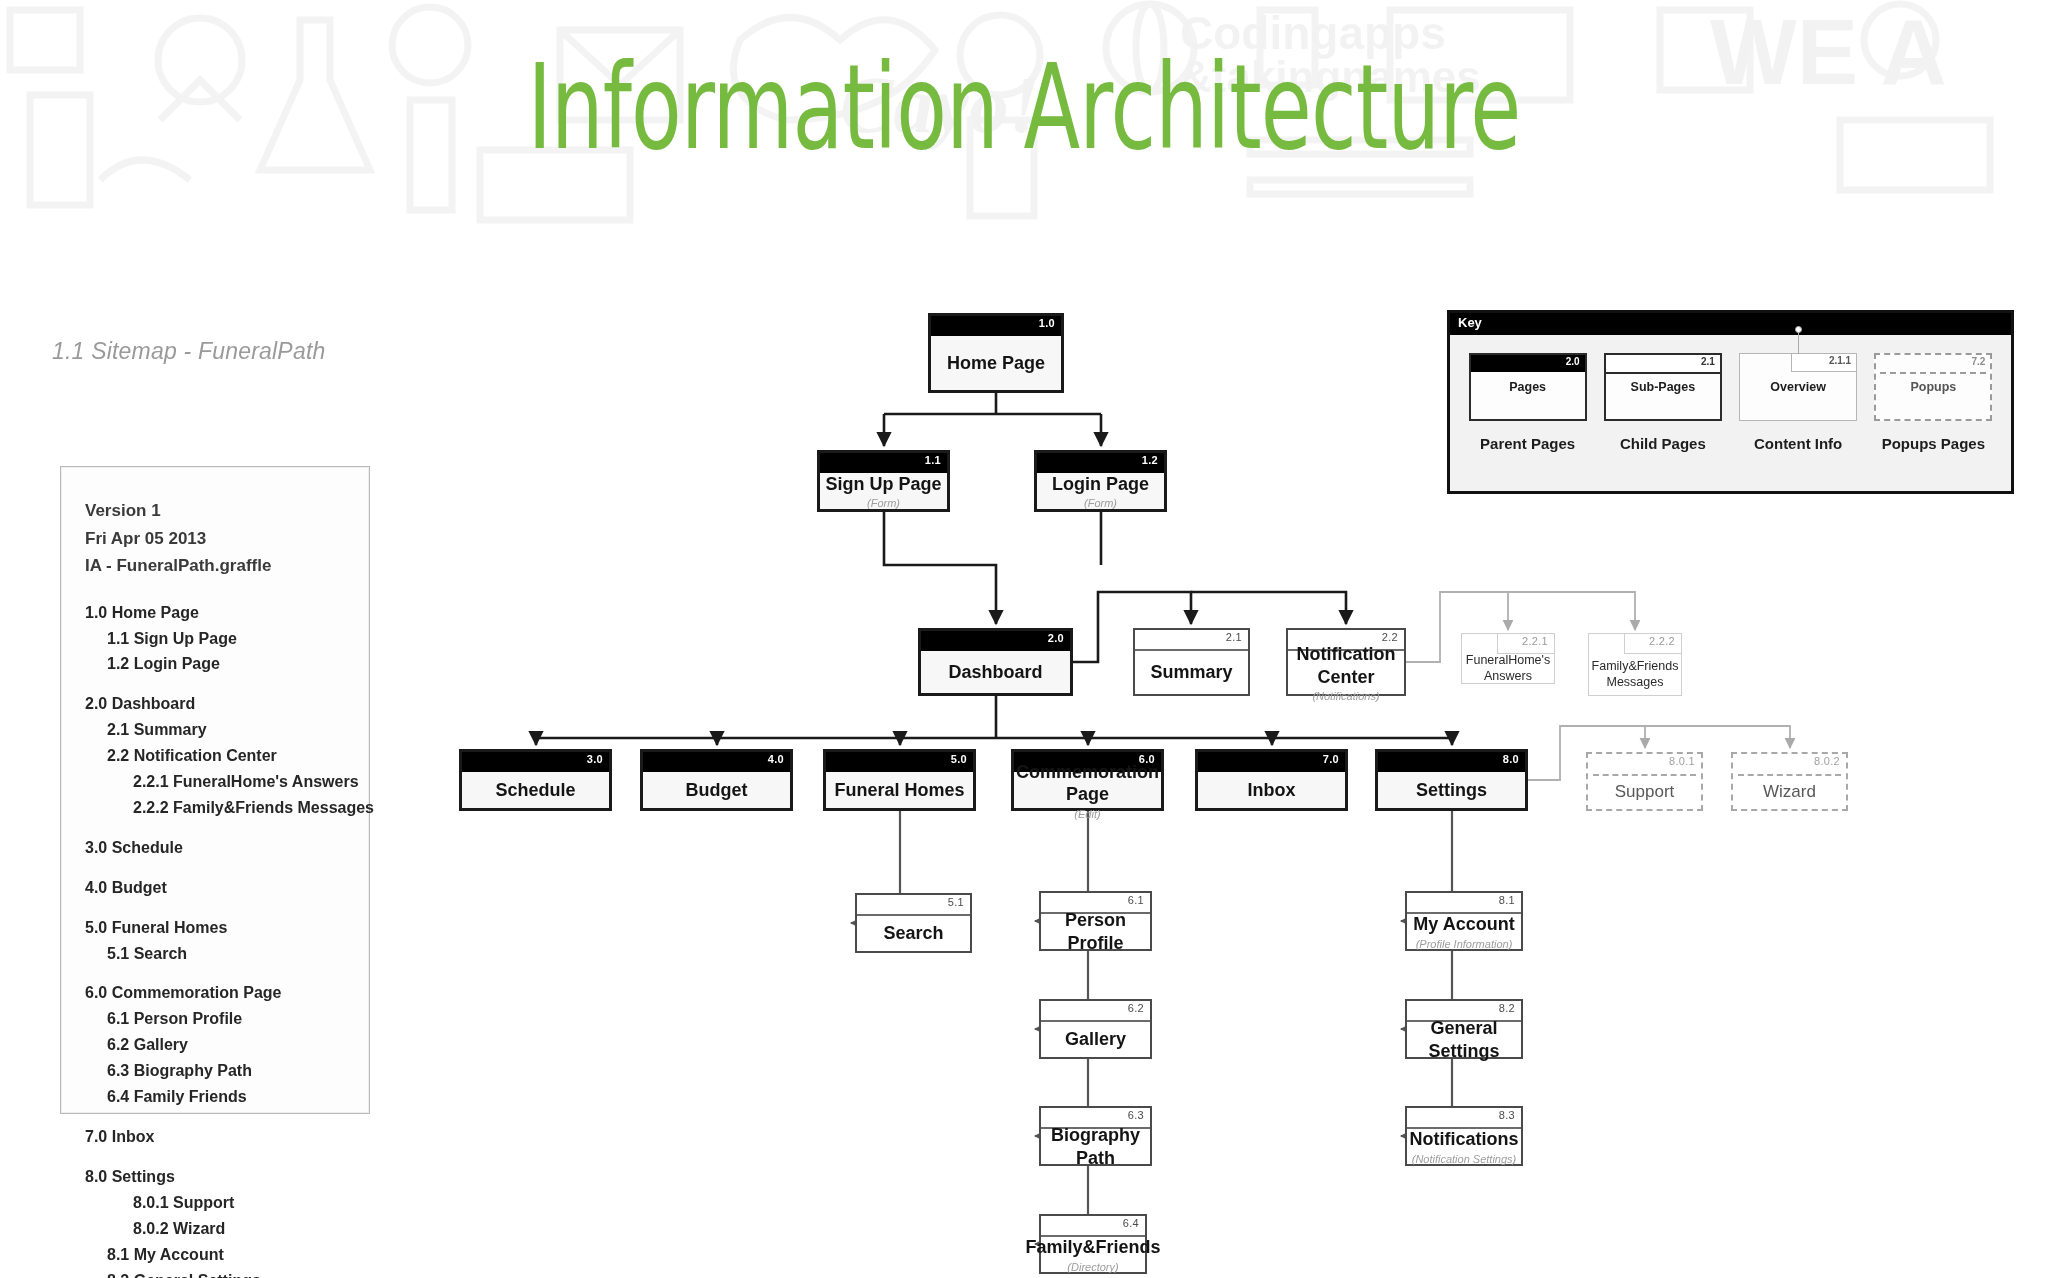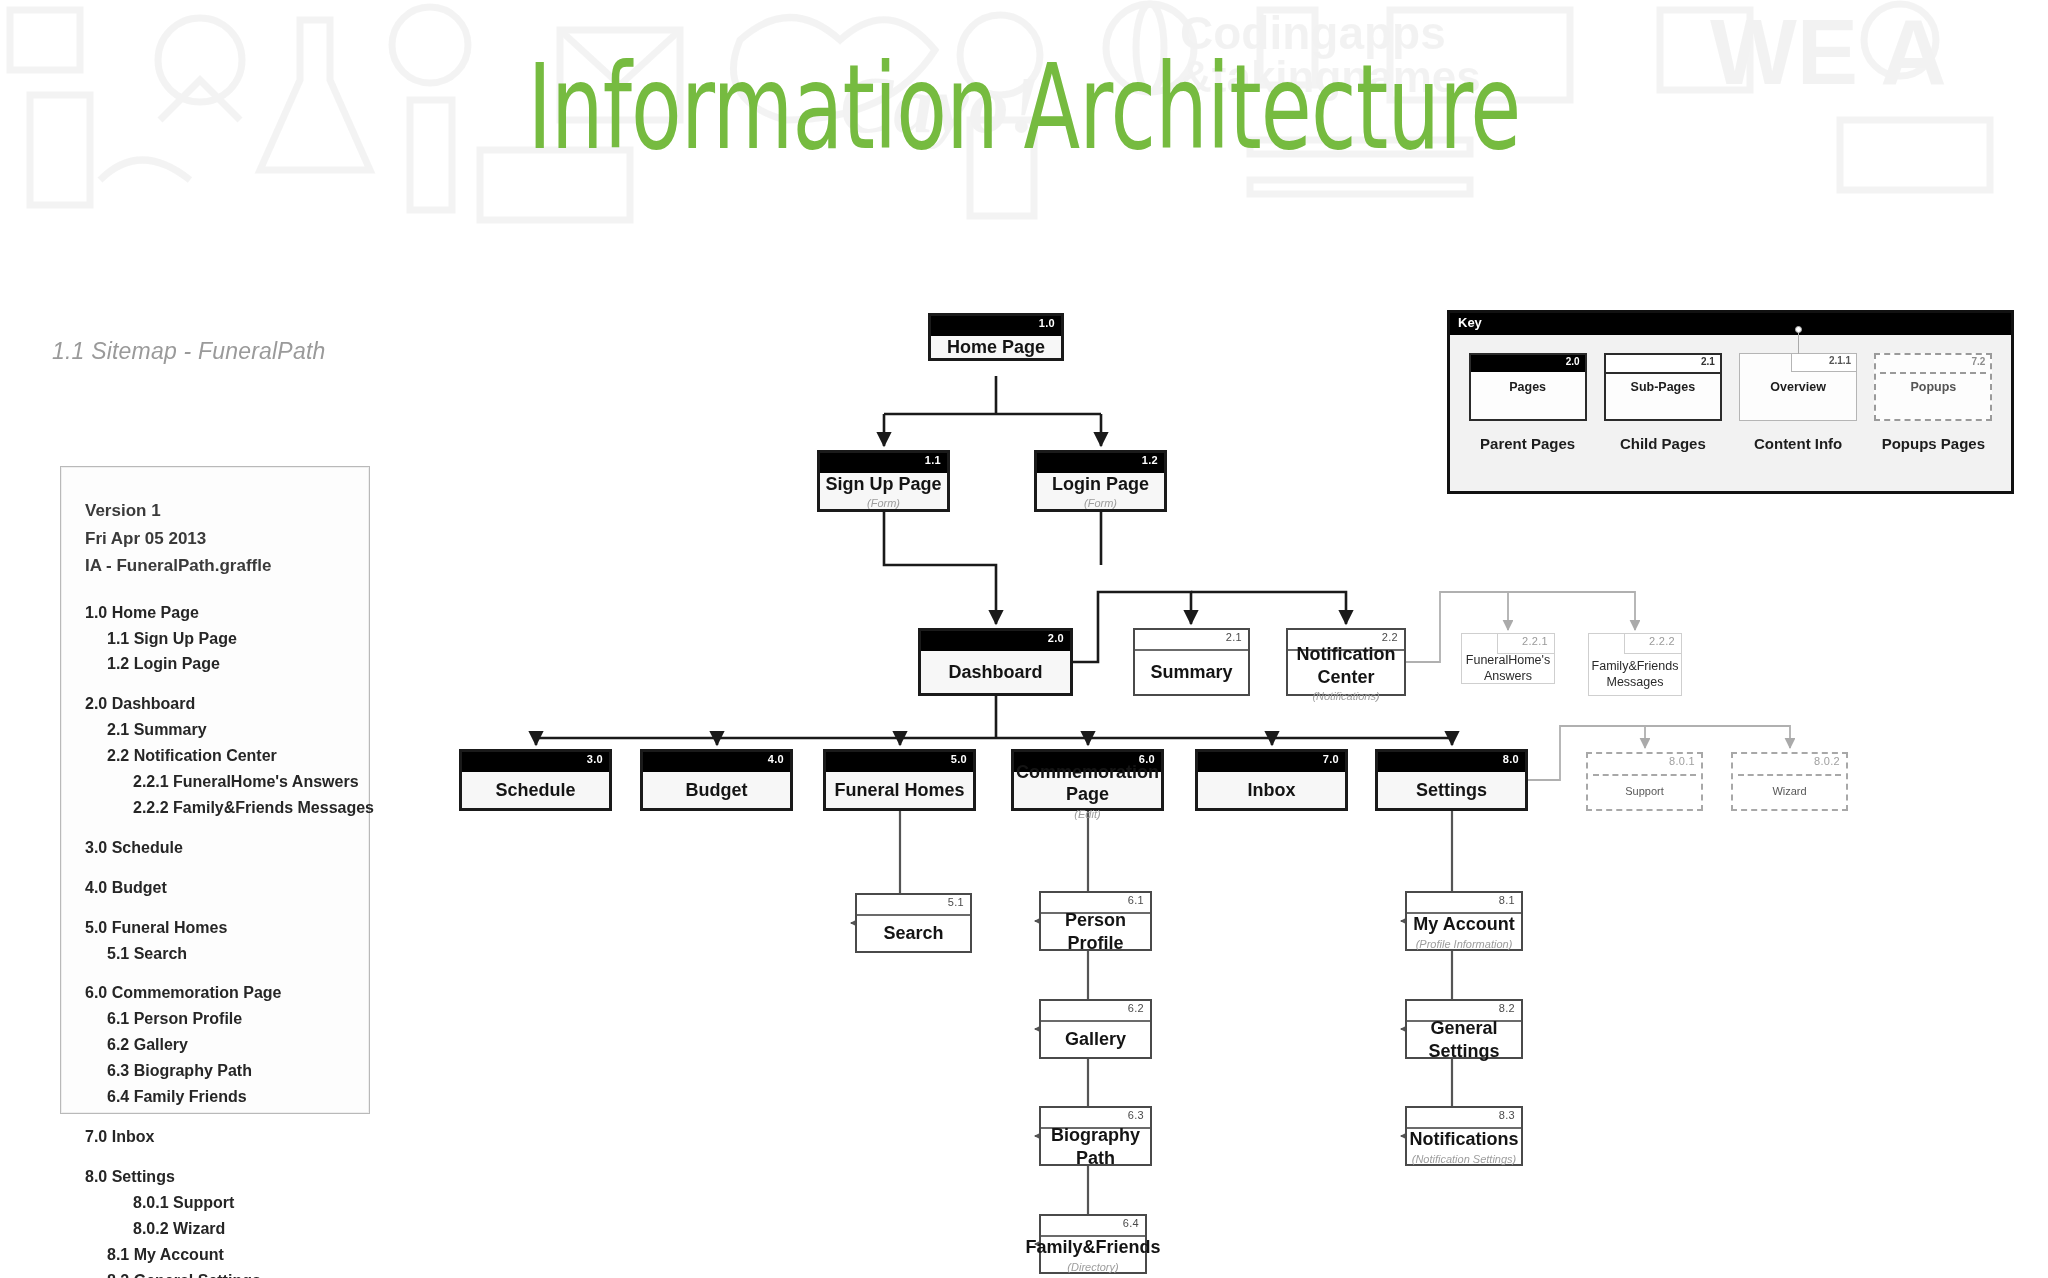--- a/index.html
+++ b/index.html
@@ -122,21 +122,21 @@
   
   .node.content{border:1px solid #cfcfcf;background:#fff;}
   .node.content .cap{position:absolute;left:38%;right:0;top:0;height:19px;background:#fff;border:1px solid #cfcfcf;border-top:none;border-right:none;}
   .node.content .num{color:#9a9a9a;z-index:2;font-weight:normal;}
   .node.content .title{font-size:12.5px;font-weight:normal;color:#2a2a2a;}
 
   
   .node.popup{border:2px dashed #a8a8a8;background:#fff;}
   .node.popup .cap{position:absolute;left:5px;right:5px;top:4px;height:16px;border-bottom:2px dashed #a8a8a8;}
   .node.popup .num{color:#a0a0a0;z-index:2;font-weight:normal;}
-  .node.popup .title{font-size:11px;font-weight:normal;color:#585858;}
+  .node.popup .title{font-size:17px;font-weight:normal;color:#585858;}
 </style>
 </head>
 <body>
 
 <div id="watermark">
   <svg id="wm-svg" width="2048" height="240" viewBox="0 0 2048 240">
     <g fill="none" stroke="#3a3a3a" stroke-width="7">
       <path d="M10 10 h70 v60 h-70 z"></path>
       <path d="M30 95 h60 v110 h-60 z"></path>
       <circle cx="200" cy="60" r="42"></circle>
@@ -304,21 +304,21 @@
       <path d="M1088,1136 L1035,1136" marker-end="url(#ahl)"></path>
       <path d="M1088,1244 L1035,1244" marker-end="url(#ahl)"></path>
 
       <path d="M1452,811 L1452,1136"></path>
       <path d="M1452,921 L1401,921" marker-end="url(#ahl)"></path>
       <path d="M1452,1029 L1401,1029" marker-end="url(#ahl)"></path>
       <path d="M1452,1136 L1401,1136" marker-end="url(#ahl)"></path>
     </g>
   </svg>
   <div id="nodes-layer">
-      <div class="node parent" style="left: 928px; top: 313px; width: 136px; height: 48px; padding-left: 28px;">
+      <div class="node parent" style="left: 928px; top: 313px; width: 136px; height: 80px; padding-left: 28px;">
         <div class="cap"></div>
         <div class="num">1.0</div>
         <div class="body">
           <div class="title">Home Page</div>
         </div>
       </div>
       <div class="node parent" style="left: 817px; top: 450px; width: 133px; height: 62px;">
         <div class="cap"></div>
         <div class="num">1.1</div>
         <div class="body">

